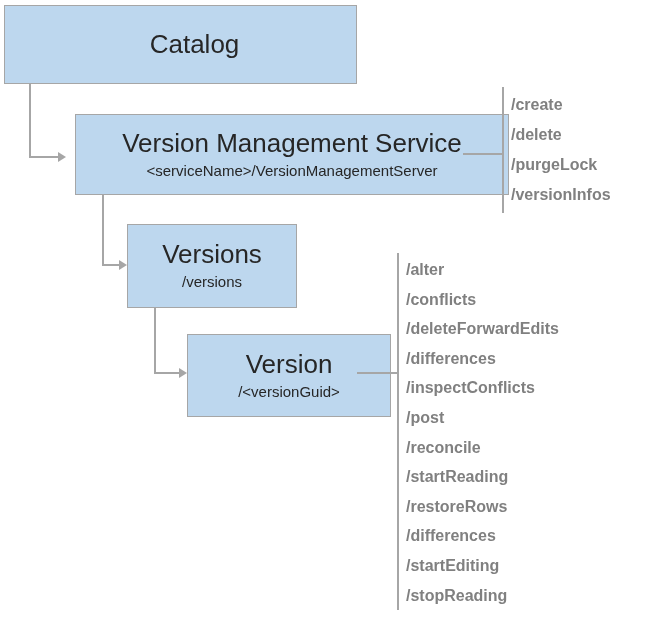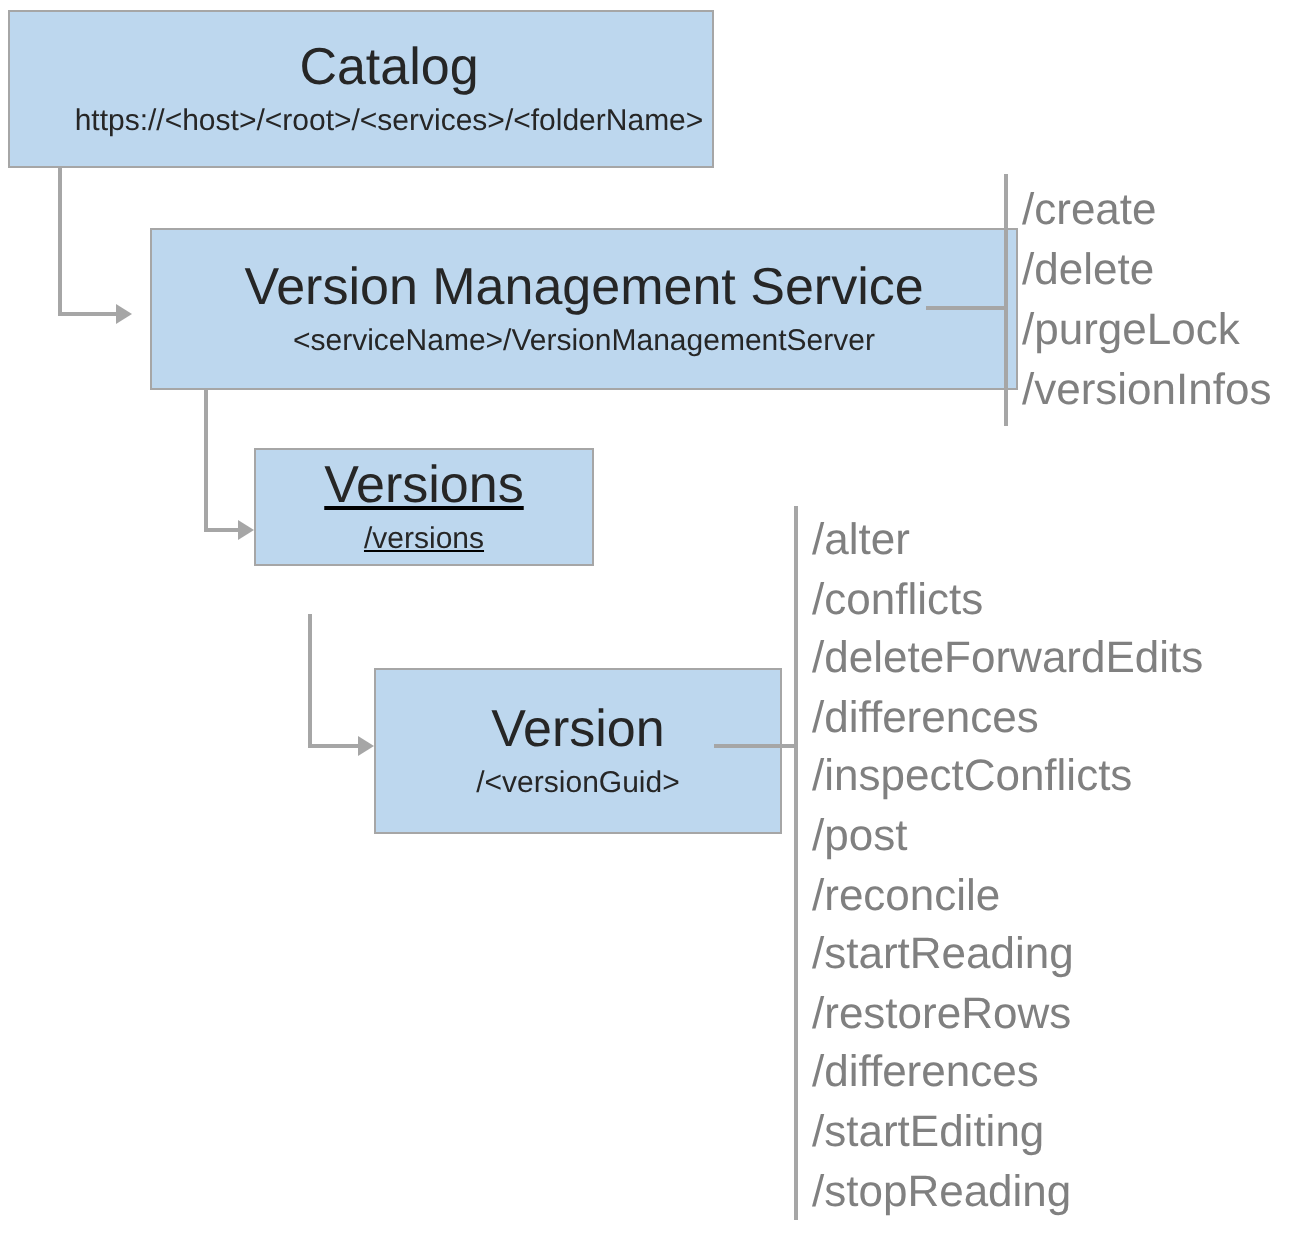--- a/index.html
+++ b/index.html
@@ -34,21 +34,21 @@
   .node-subtitle {
     font-size: 15px;
     color: #262626;
     line-height: 1.3;
     margin-top: 2px;
     white-space: nowrap;
   }
 
   #node-catalog  { left: 4px;   top: 5px;   width: 353px; height: 79px; padding-left: 28px; }
   #node-vms      { left: 75px;  top: 114px; width: 434px; height: 81px; }
-  #node-versions { left: 127px; top: 224px; width: 170px; height: 59px; text-decoration: underline; }
+  #node-versions { left: 127px; top: 224px; width: 170px; height: 84px; }
   #node-version  { left: 187px; top: 334px; width: 204px; height: 83px; }
 
   
   .line { position: absolute; background: #a6a6a6; }
 
   #c1v { left: 29px;  top: 84px;  width: 2px;  height: 74px; }
   #c1h { left: 29px;  top: 156px; width: 30px; height: 2px; }
   #c2v { left: 102px; top: 195px; width: 2px;  height: 71px; }
   #c2h { left: 102px; top: 264px; width: 17px; height: 2px; }
   #c3v { left: 154px; top: 307px; width: 2px;  height: 67px; }
@@ -69,34 +69,34 @@
     border-left: 8px solid #a6a6a6;
   }
   #a1 { left: 58px;  top: 152px; }
   #a2 { left: 119px; top: 260px; }
   #a3 { left: 179px; top: 368px; }
 
   
   .op-list {
     position: absolute;
     color: #808080;
-    font-size: 22px;
+    font-size: 16px;
     white-space: nowrap;
+    font-weight: bold;
   }
   #ops-vms     { left: 511px; top: 90px;  line-height: 30px; }
   #ops-version { left: 406px; top: 255px; line-height: 29.6px; }
 </style>
 </head>
 <body>
 
 <div class="canvas">
 
   <div class="node" id="node-catalog">
     <div class="node-title">Catalog</div>
-    <div class="node-subtitle">https://&lt;host&gt;/&lt;root&gt;/&lt;services&gt;/&lt;folderName&gt;</div>
   </div>
 
   <div class="node" id="node-vms">
     <div class="node-title">Version Management Service</div>
     <div class="node-subtitle">&lt;serviceName&gt;/VersionManagementServer</div>
   </div>
 
   <div class="node" id="node-versions">
     <div class="node-title">Versions</div>
     <div class="node-subtitle">/versions</div>

